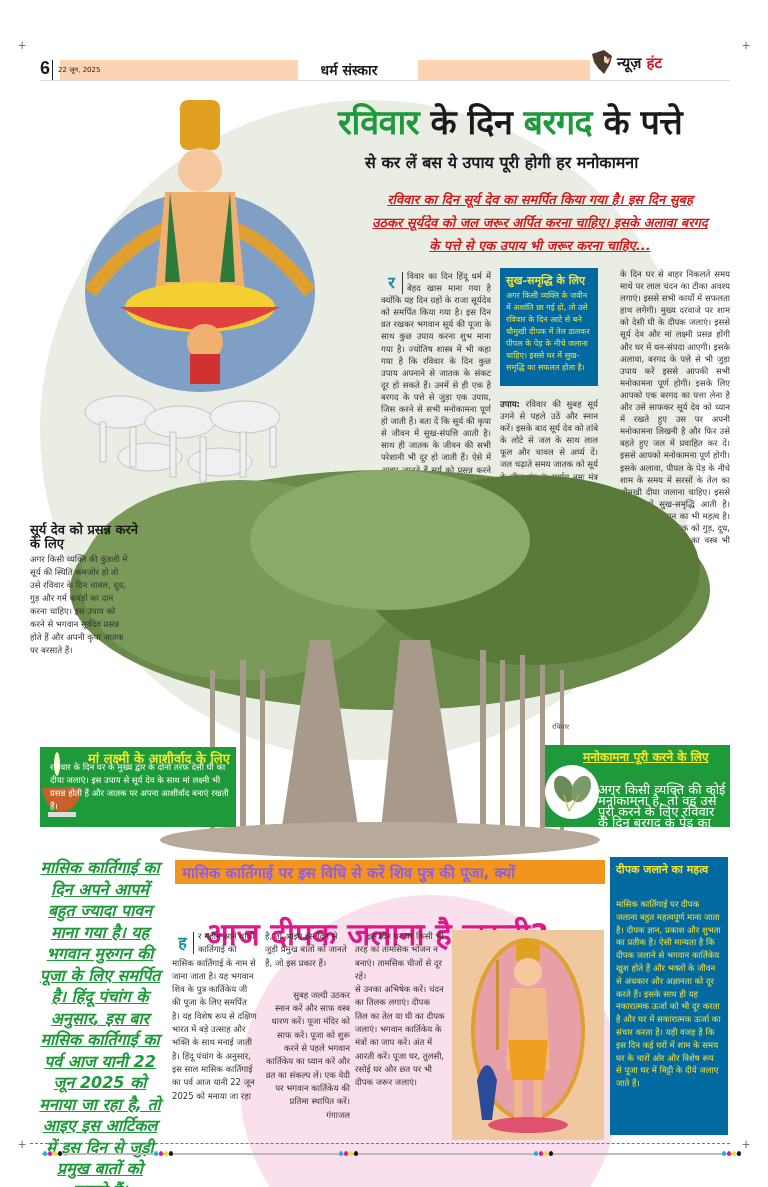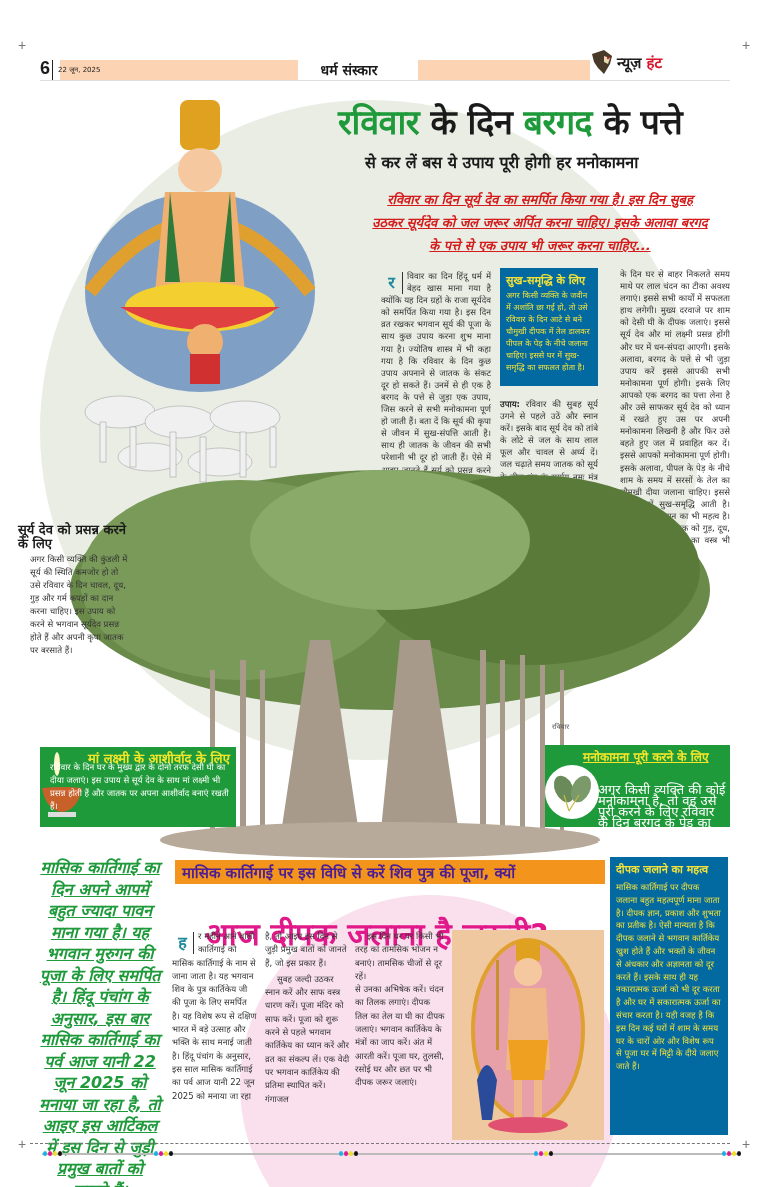--- a/index.html
+++ b/index.html
@@ -39,29 +39,29 @@
 
   .box-blue { position: absolute; background: #0369a1; color: #f3d82a; }
   .box-blue .t { font-weight: bold; color: #f3e23a; }
   .box-blue .b { color: #f3e23a; }
 
   
   .tree { left: 60px; top: 440px; width: 660px; height: 420px; }
   .caption { left: 552px; top: 722px; font-size: 7px; color: #555; }
 
   
-  .side-h { left: 18px; top: 523px; font-size: 13px; font-weight: bold; line-height: 14px; width: 110px; }
+  .side-h { left: 30px; top: 523px; font-size: 13px; font-weight: bold; line-height: 14px; width: 110px; }
   .side-b { left: 30px; top: 553px; width: 100px; font-size: 8.5px; line-height: 13px; color: #333; }
 
   
   .green { position: absolute; background: #1f9a3a; color: #fff; }
 
   
   .banner { left: 175px; top: 860px; width: 430px; height: 24px; background: #f3951c; }
-  .banner-t { left: 182px; top: 862px; font-size: 15px; font-weight: bold; white-space: nowrap; color: #4c1d95; }
+  .banner-t { left: 182px; top: 862px; font-size: 15px; font-weight: bold; white-space: nowrap; color: #8b5cf6; }
   .h3 { left: 205px; top: 888px; font-size: 31px; font-weight: bold; color: #e0188a; white-space: nowrap; margin-top: 24px; }
   .pinkarc { left: 240px; top: 895px; width: 380px; height: 380px; border-radius: 50%; background: #f9e0ec; }
   .left-quote { left: 38px; top: 857px; width: 124px; font-size: 16px; line-height: 21.5px; font-weight: bold; font-style: italic; color: #1e9a3a; text-decoration: underline; text-align: center; }
 
   .murugan { left: 452px; top: 930px; width: 152px; height: 210px; }
 
   .footer-dash { left: 30px; top: 1143px; width: 700px; height: 0; border-top: 1px dashed #777; }
   .footer-line { left: 42px; top: 1153px; width: 695px; height: 2px; background: #bbb; }
   .dots { position: absolute; top: 1151px; display: flex; gap: 1px; }
   .dots i { display: block; width: 4px; height: 5px; border-radius: 50%; }
@@ -193,21 +193,21 @@
 <div class="abs banner"></div>
 <div class="abs banner-t">मासिक कार्तिगाई पर इस विधि से करें शिव पुत्र की पूजा, क्यों</div>
 <div class="abs h3">आज दीपक जलाना है जरूरी?</div>
 
 <div class="col" style="left:172px;top:930px;width:85px;font-size:8.5px;line-height:13.3px;text-align:left;">
   <span class="dropcap">ह</span>
   <p>र महीने आने वाली कार्तिगाई को मासिक कार्तिगाई के नाम से जाना जाता है। यह भगवान शिव के पुत्र कार्तिकेय जी की पूजा के लिए समर्पित है। यह विशेष रूप से दक्षिण भारत में बड़े उत्साह और भक्ति के साथ मनाई जाती है। हिंदू पंचांग के अनुसार, इस साल मासिक कार्तिगाई का पर्व आज यानी 22 जून 2025 को मनाया जा रहा</p>
 </div>
 <div class="col" style="left:265px;top:930px;width:85px;font-size:8.5px;line-height:13.3px;text-align:left;">
   <p>है, तो आइए इस दिन से जुड़ी प्रमुख बातों को जानते हैं, जो इस प्रकार हैं।</p>
-  <p style="text-indent:12px;margin-top:3px;">सुबह जल्दी उठकर स्नान करें और साफ वस्त्र धारण करें। पूजा मंदिर को साफ करें। पूजा को शुरू करने से पहले भगवान कार्तिकेय का ध्यान करें और व्रत का संकल्प लें। एक वेदी पर भगवान कार्तिकेय की प्रतिमा स्थापित करें। गंगाजल</p>
+  <p style="text-indent:12px;margin-top:19px;text-align:right;">सुबह जल्दी उठकर स्नान करें और साफ वस्त्र धारण करें। पूजा मंदिर को साफ करें। पूजा को शुरू करने से पहले भगवान कार्तिकेय का ध्यान करें और व्रत का संकल्प लें। एक वेदी पर भगवान कार्तिकेय की प्रतिमा स्थापित करें। गंगाजल</p>
 </div>
 <div class="col" style="left:355px;top:930px;width:90px;font-size:8.5px;line-height:13.3px;text-align:left;">
   <p style="text-indent:12px;">इस दिन घर पर किसी भी तरह का तामसिक भोजन न बनाएं। तामसिक चीजों से दूर रहें।</p>
   <p>से उनका अभिषेक करें। चंदन का तिलक लगाएं। दीपक तिल का तेल या घी का दीपक जलाएं। भगवान कार्तिकेय के मंत्रों का जाप करें। अंत में आरती करें। पूजा घर, तुलसी, रसोई घर और छत पर भी दीपक जरूर जलाएं।</p>
 </div>
 
 <svg class="abs murugan" viewBox="0 0 152 210">
   <rect width="152" height="210" fill="#f0c8a0"></rect>
   <ellipse cx="76" cy="100" rx="55" ry="90" fill="#e8a0a8" stroke="#e0a030" stroke-width="4"></ellipse>
   <rect x="64" y="10" width="24" height="22" rx="4" fill="#e0a020"></rect>
@@ -215,21 +215,21 @@
   <path d="M58 58 L94 58 L98 140 L54 140 Z" fill="#f0b888"></path>
   <path d="M56 110 L96 110 L92 150 L60 150 Z" fill="#f0a020"></path>
   <rect x="62" y="150" width="8" height="40" fill="#f0b888"></rect>
     <rect x="82" y="150" width="8" height="40" fill="#f0b888"></rect>
   <ellipse cx="76" cy="195" rx="40" ry="8" fill="#e05070"></ellipse>
   <path d="M25 150 Q35 120 45 150 L40 190 L30 190 Z" fill="#2a4a9a"></path>
   <rect x="44" y="30" width="3" height="90" fill="#c89030"></rect>
 </svg>
 
 <div class="box-blue" style="left:610px;top:857px;width:118px;height:278px;padding:5px 6px;">
-  <div class="t" style="font-size:11px;line-height:16px;margin-bottom:3px;">दीपक जलाने का महत्व</div>
+  <div class="t" style="font-size:11px;line-height:16px;margin-bottom:20px;">दीपक जलाने का महत्व</div>
   <div class="b" style="font-size:8.5px;line-height:12.8px;">मासिक कार्तिगाई पर दीपक जलाना बहुत महत्वपूर्ण माना जाता है। दीपक ज्ञान, प्रकाश और शुभता का प्रतीक है। ऐसी मान्यता है कि दीपक जलाने से भगवान कार्तिकेय खुश होते हैं और भक्तों के जीवन से अंधकार और अज्ञानता को दूर करते हैं। इसके साथ ही यह नकारात्मक ऊर्जा को भी दूर करता है और घर में सकारात्मक ऊर्जा का संचार करता है। यही वजह है कि इस दिन कई घरों में शाम के समय घर के चारों ओर और विशेष रूप से पूजा घर में मिट्टी के दीये जलाए जाते हैं।</div>
 </div>
 
 <div class="abs footer-dash"></div>
 <div class="abs footer-line"></div>
 <div class="dots" style="left:43px;">
     <i style="background:#1ab0e8"></i>
     <i style="background:#e0188a"></i>
     <i style="background:#f3e020"></i>
     <i style="background:#111"></i>

